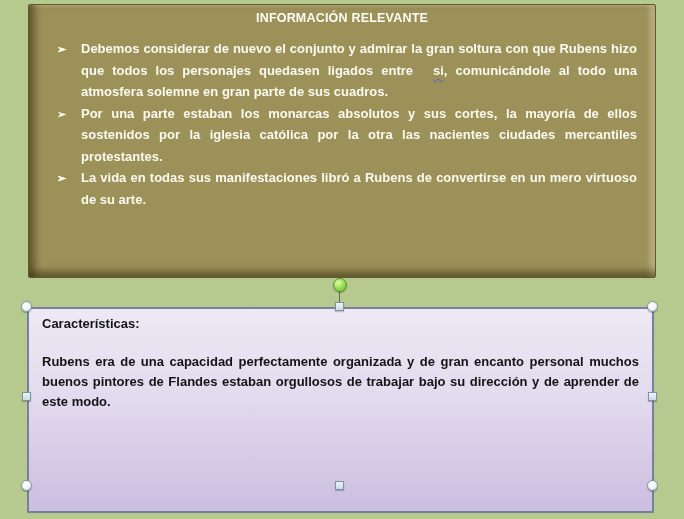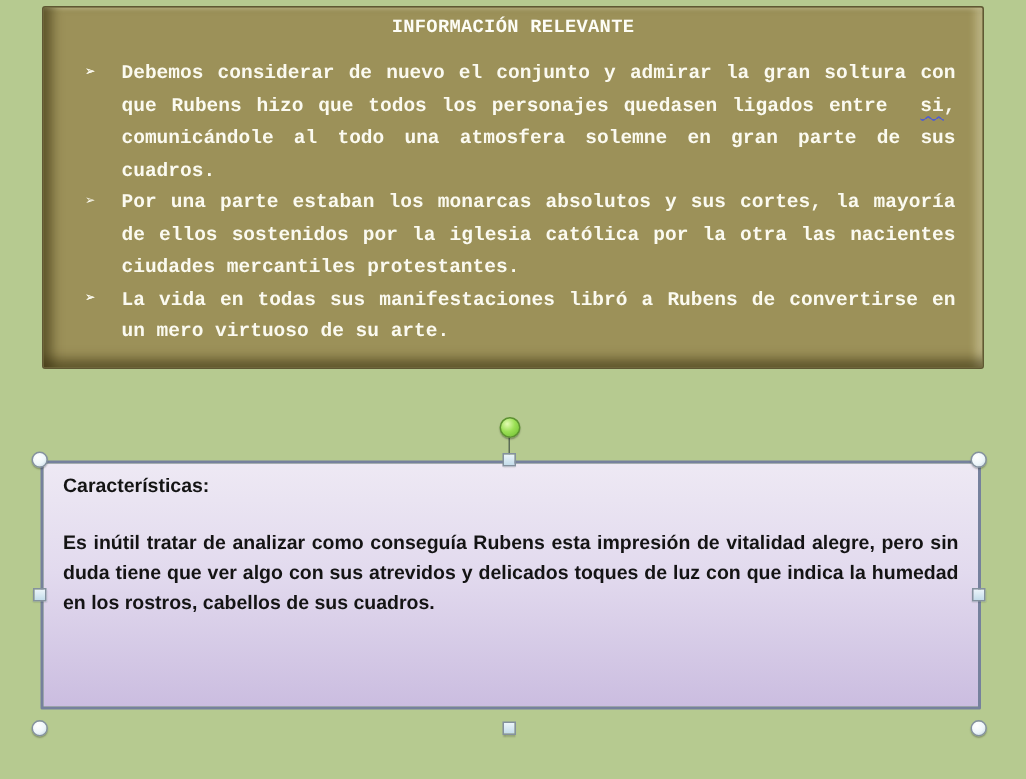--- a/index.html
+++ b/index.html
@@ -4,33 +4,32 @@
 <style>
   html, body { margin:0; padding:0; }
   body {
     width:684px; height:519px; position:relative; overflow:hidden;
     background:#b6ca90;
     font-family:"Liberation Sans", sans-serif;
   }
 
   
   .info-box {
-    position:absolute; left:28px; top:4px; width:628px; height:242px;
+    position:absolute; left:28px; top:4px; width:628px; height:274px;
     box-sizing:border-box;
     background:#9c9159;
     border:1px solid #5f5833;
     border-radius:2px;
     box-shadow:
       inset 9px 0 7px -3px rgba(48,39,8,0.50),
       inset 0 -9px 7px -3px rgba(48,39,8,0.50),
       inset -7px 0 6px -3px rgba(255,250,215,0.42),
       inset 0 3px 3px -2px rgba(255,250,215,0.38);
     color:#fbfaf0;
     font-weight:bold;
-    font-family:Liberation Mono, monospace;
   }
   .info-title {
     text-align:center;
     font-size:12.5px;
     padding-top:6px;
     letter-spacing:0.2px;
     color:#fdfdf6;
   }
   ul.bullets {
     margin:13px 0 0 0;
@@ -50,21 +49,21 @@
     text-decoration:underline;
     text-decoration-style:wavy;
     text-decoration-color:#4f5bd5;
     text-decoration-thickness:1px;
     text-underline-offset:3px;
     margin-left:12px;
   }
 
   
   .char-box {
-    position:absolute; left:27px; top:307px; width:627px; height:166px;
+    position:absolute; left:27px; top:307px; width:627px; height:206px;
     box-sizing:border-box;
     border:2px solid #76819d;
     border-radius:1px;
     background:linear-gradient(180deg, #eee9f4 0%, #e2daee 45%, #cbbde0 100%);
     color:#141414;
     font-weight:bold;
     font-size:13px;
     padding:5px 13px;
     text-align:justify;
   }
@@ -131,21 +130,21 @@
       <span class="bullet-text">La vida en todas sus manifestaciones libró a Rubens de convertirse en un mero virtuoso de su arte.</span>
     </li>
   </ul>
 </div>
 
 <div class="rotate-line"></div>
 <div class="rotate-handle"></div>
 
 <div class="char-box">
   <div class="char-heading">Características:</div>
-  <p class="char-para">Es inútil tratar de analizar como conseguía Rubens esta impresión de vitalidad alegre, pero sin duda tiene que ver algo con sus atrevidos y delicados toques de luz con que indica la humedad en los rostros, cabellos de sus cuadros.</p>
+  <p class="char-para">Rubens era de una capacidad perfectamente organizada y de gran encanto personal muchos buenos pintores de Flandes estaban orgullosos de trabajar bajo su dirección y de aprender de este modo.</p>
 </div>
 
 <div class="handle handle-circle hc-tl"></div>
 <div class="handle handle-square hs-tm"></div>
 <div class="handle handle-circle hc-tr"></div>
 <div class="handle handle-square hs-ml"></div>
 <div class="handle handle-square hs-mr"></div>
 <div class="handle handle-circle hc-bl"></div>
 <div class="handle handle-square hs-bm"></div>
 <div class="handle handle-circle hc-br"></div>

